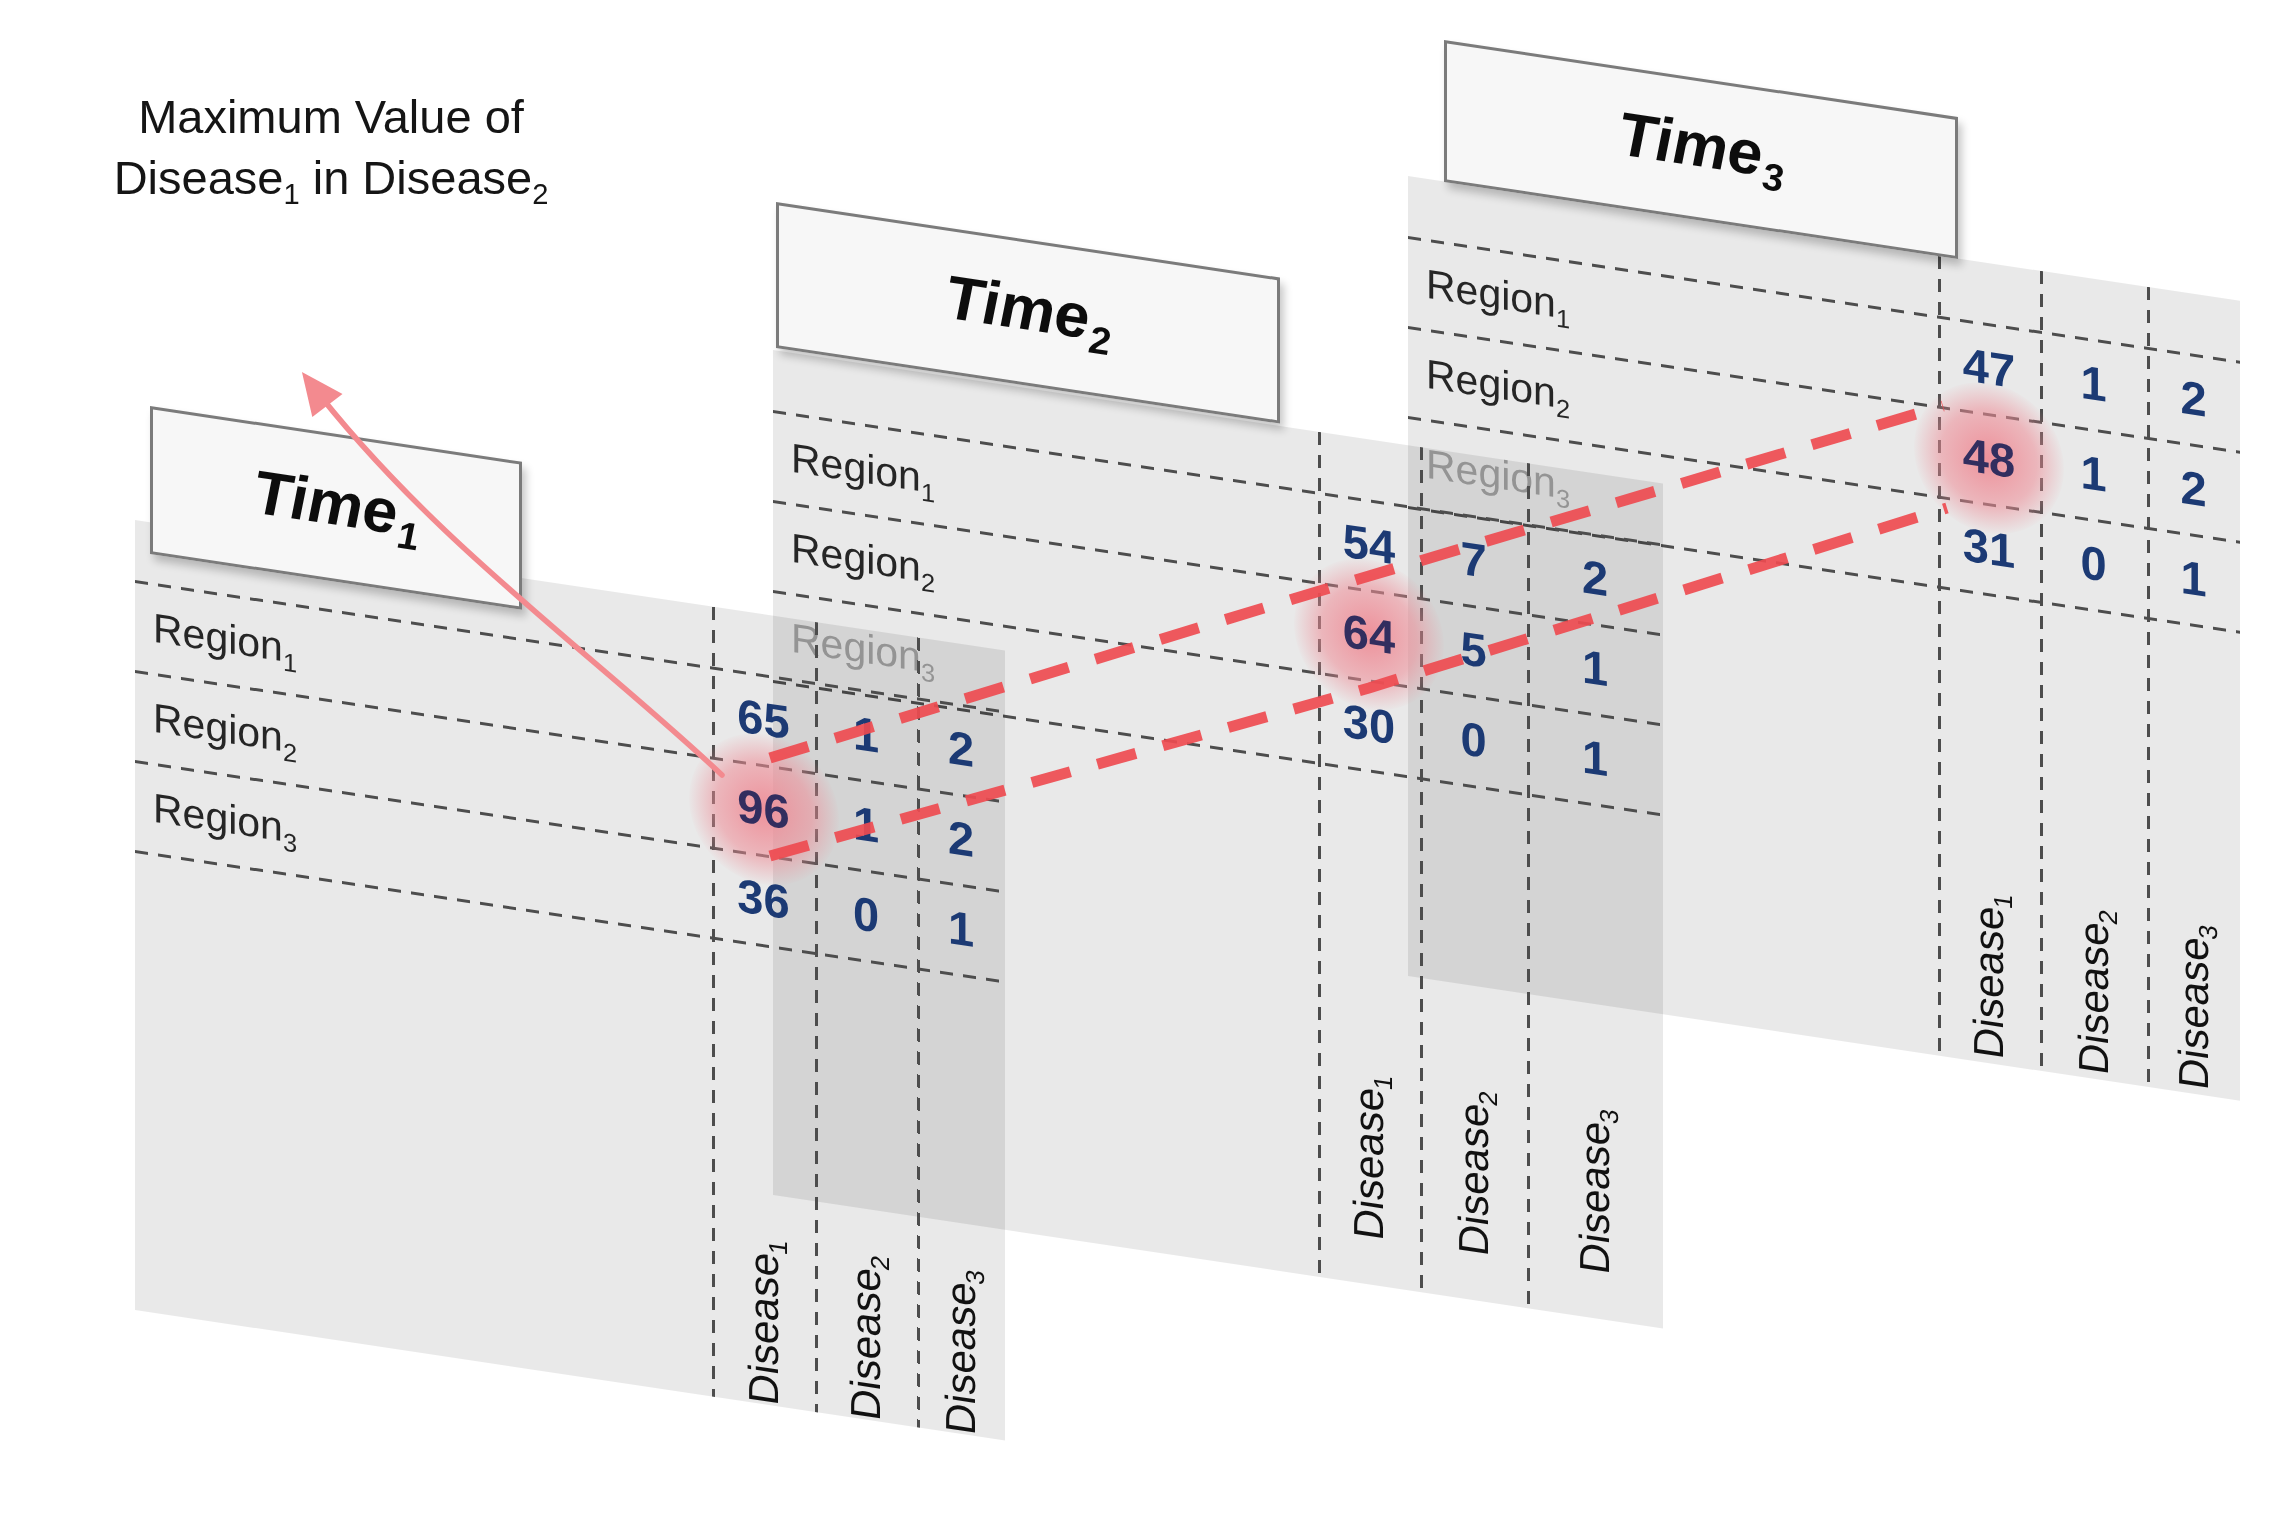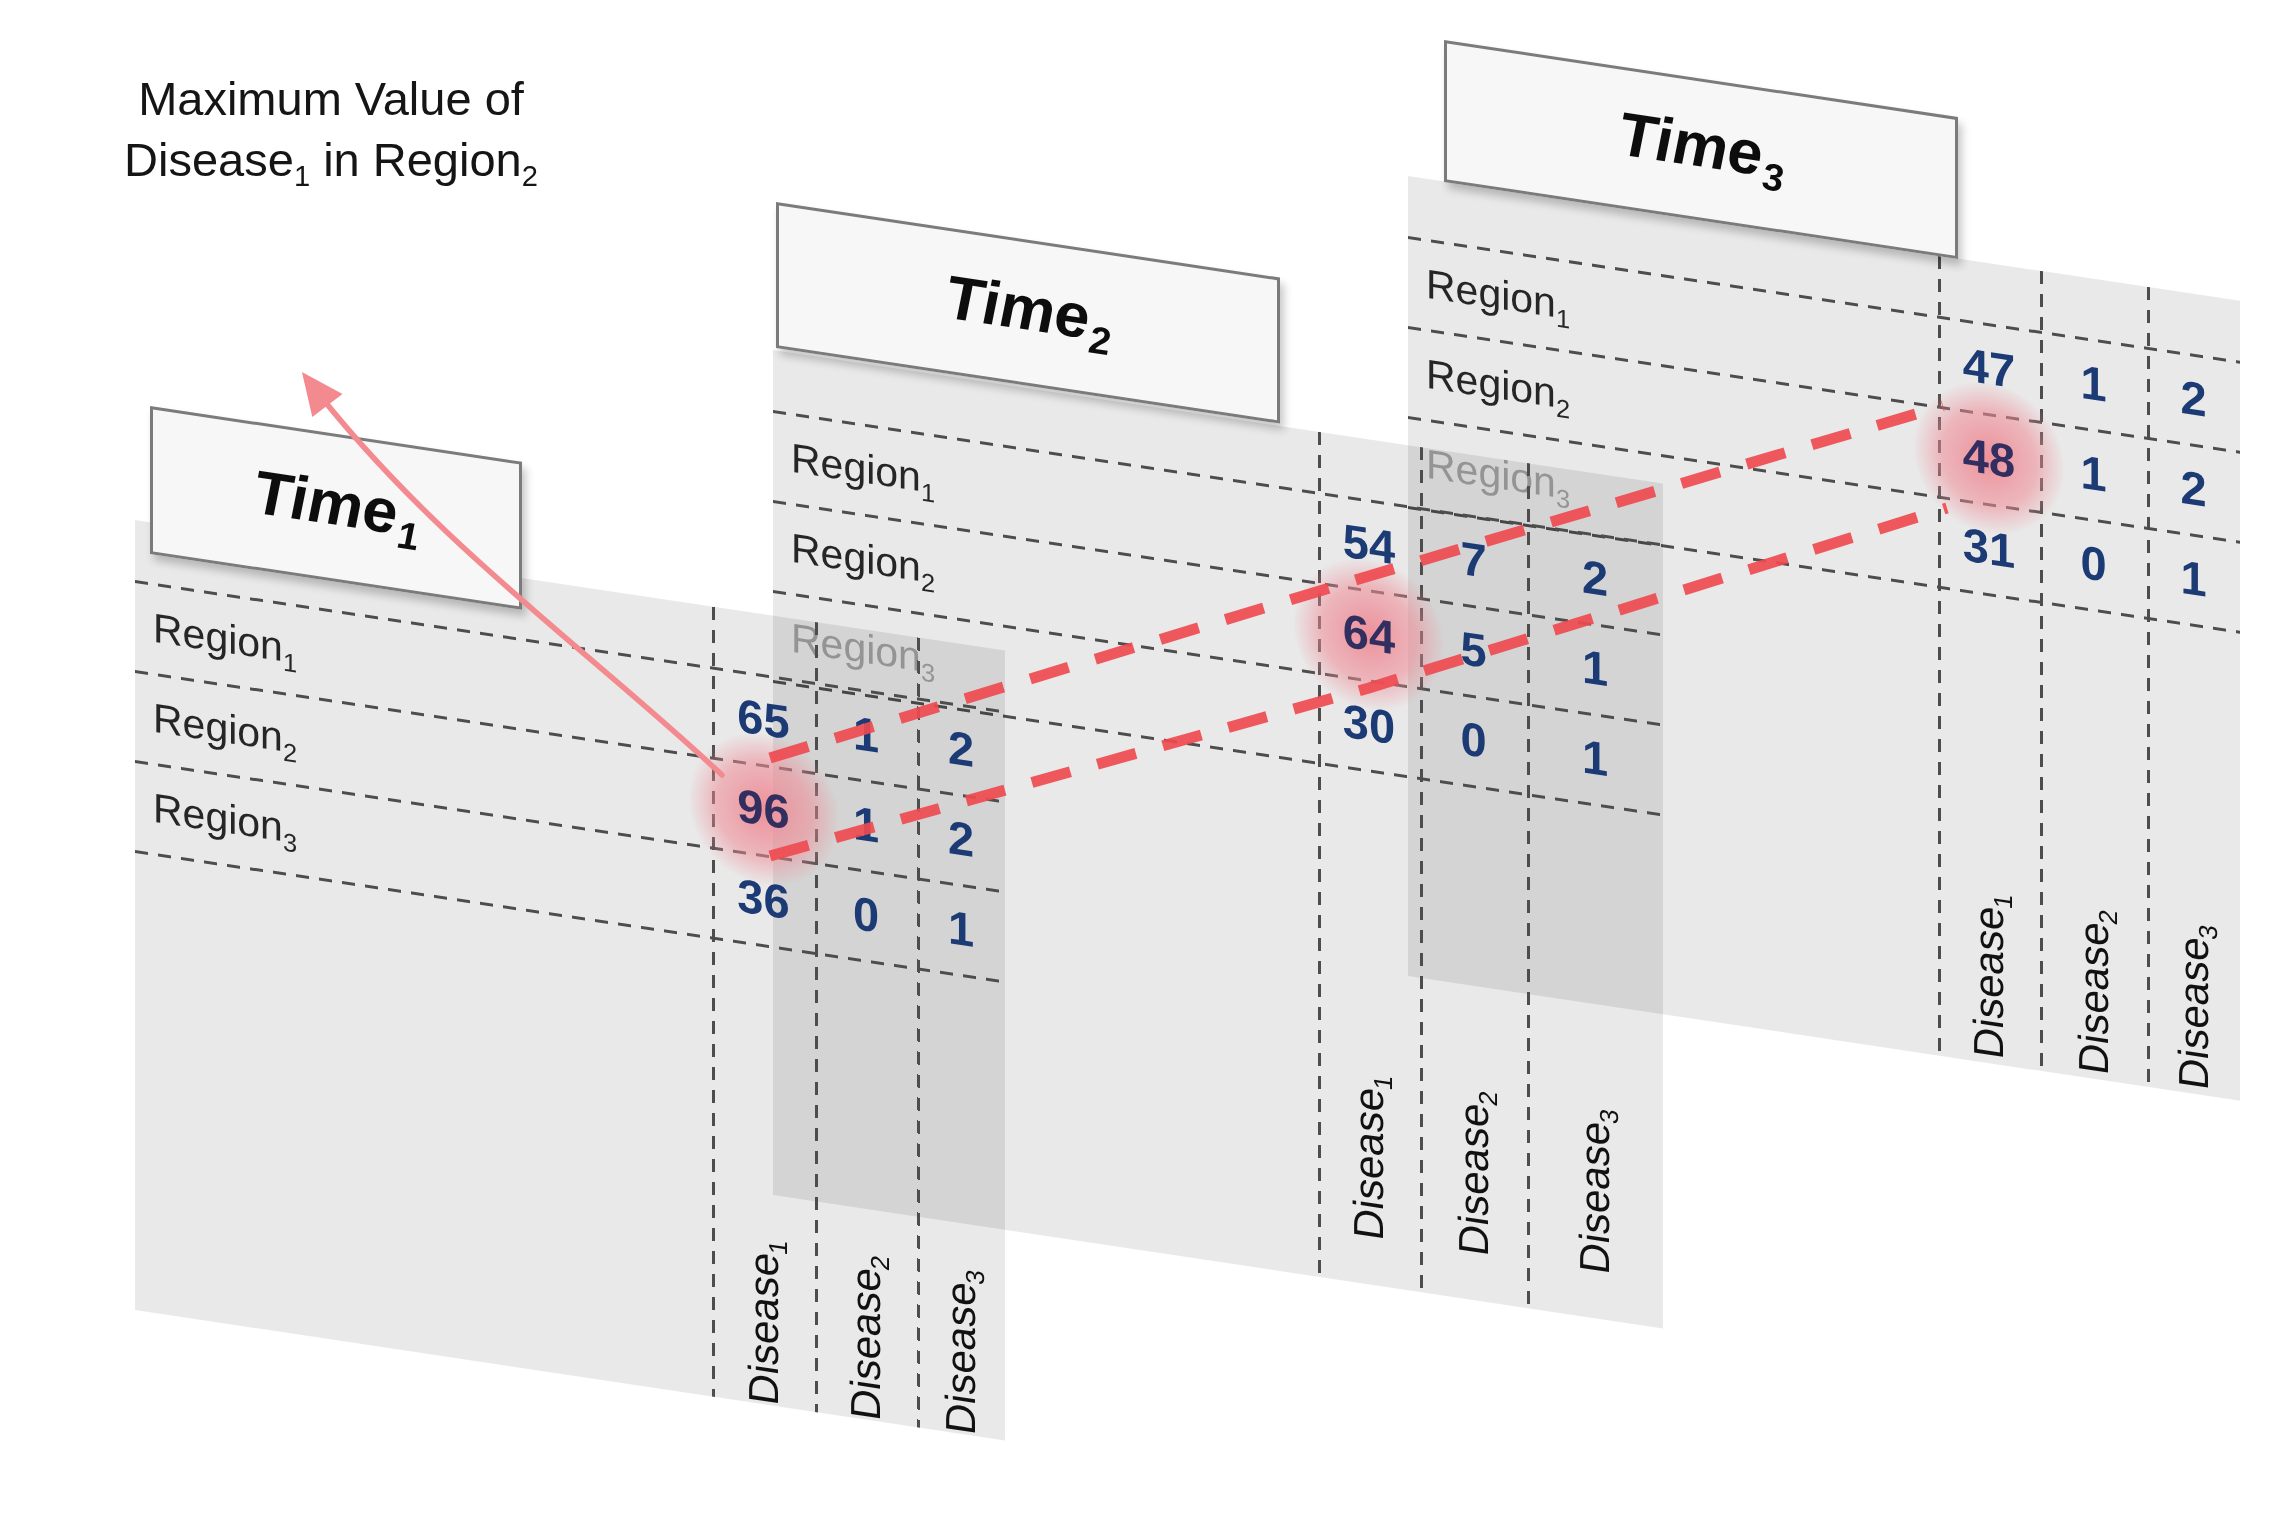--- a/index.html
+++ b/index.html
@@ -18,33 +18,33 @@
        font-size:47px;font-weight:bold;}
   .glow{position:absolute;width:150px;height:150px;border-radius:50%;
         background:radial-gradient(circle,rgba(238,140,150,0.95) 0%,rgba(238,140,150,0.55) 45%,rgba(238,140,150,0) 72%);}
   .dlabel{position:absolute;width:250px;height:56px;line-height:56px;font-size:42px;color:#111;
           transform:rotate(-90deg);text-align:left;white-space:nowrap;}
   .timebox{position:absolute;background:#f7f7f7;border:3px solid #7b7b7b;
            box-shadow:4px 6px 8px rgba(0,0,0,0.22);transform:skewY(8.53deg);transform-origin:top left;
            display:flex;align-items:center;justify-content:center;}
   .timebox .ttl{font-size:62px;font-weight:bold;font-style:italic;color:#0d0d0d;}
   .timebox .ttl sub{font-size:0.62em;}
-  #annotation{position:absolute;left:25px;top:68px;width:612px;text-align:center;
+  #annotation{position:absolute;left:25px;top:86px;width:612px;text-align:center;
               font-size:47px;line-height:61px;color:#151515;z-index:11;}
   #annotation sub{font-size:0.62em;}
   #overlay{position:absolute;left:0;top:0;z-index:10;pointer-events:none;}
 </style>
 </head>
 <body>
 
 <div id="canvas">
 
   <div id="annotation">
       <div><span>Maximum Value of</span></div>
-      <div><span>Disease</span><sub>1</sub><span> in Region</span><sub>2</sub></div>
+      <div><span>Disease</span><sub>1</sub><span> in Disease</span><sub>2</sub></div>
     </div>
 
   <div id="planes-root">
       <div class="plane" style="left: 135px; top: 520px; width: 870px; height: 790px; z-index: 5;">
         <div class="hline" style="top: 60px;"></div>
         <div class="hline" style="top: 150px;"></div>
         <div class="hline" style="top: 240px;"></div>
         <div class="hline" style="top: 330px;"></div>
         <div class="vline" style="left: 577px;"></div>
         <div class="vline" style="left: 680px;"></div>

